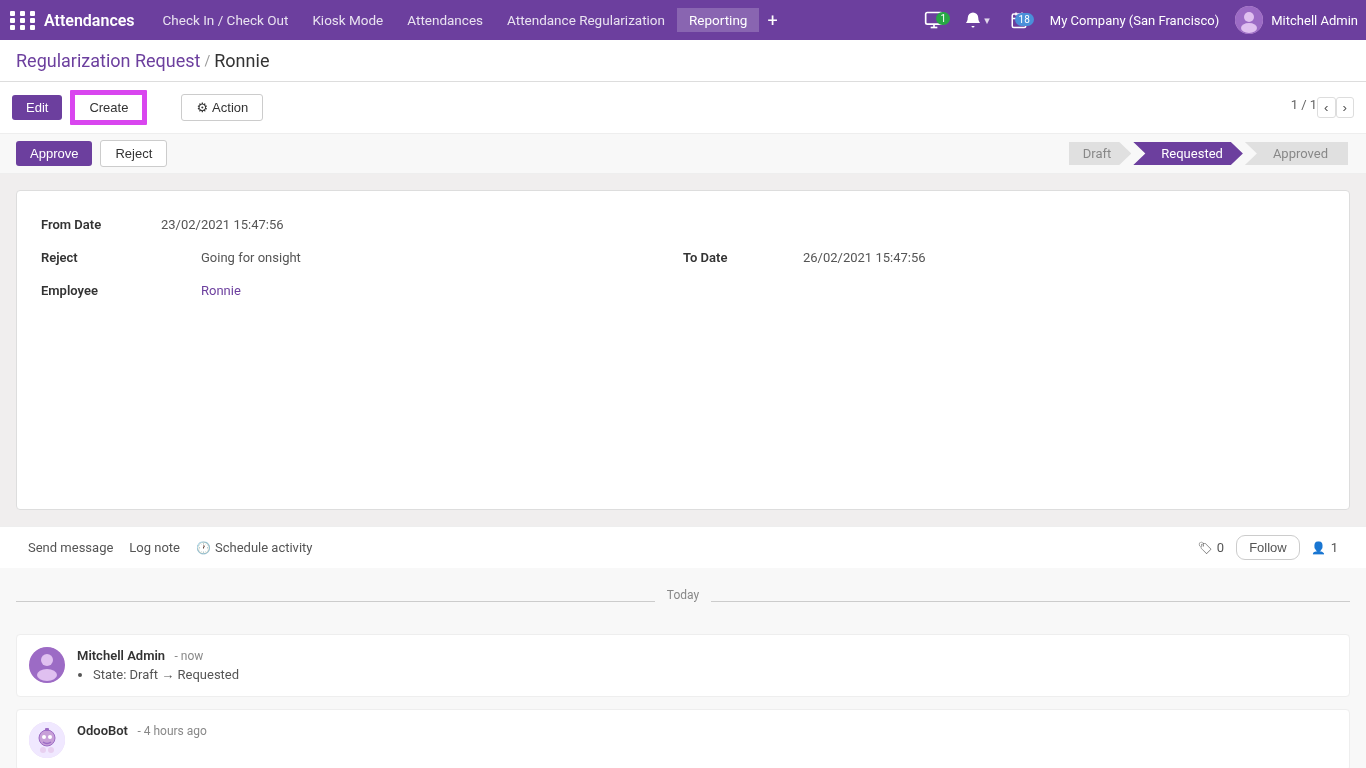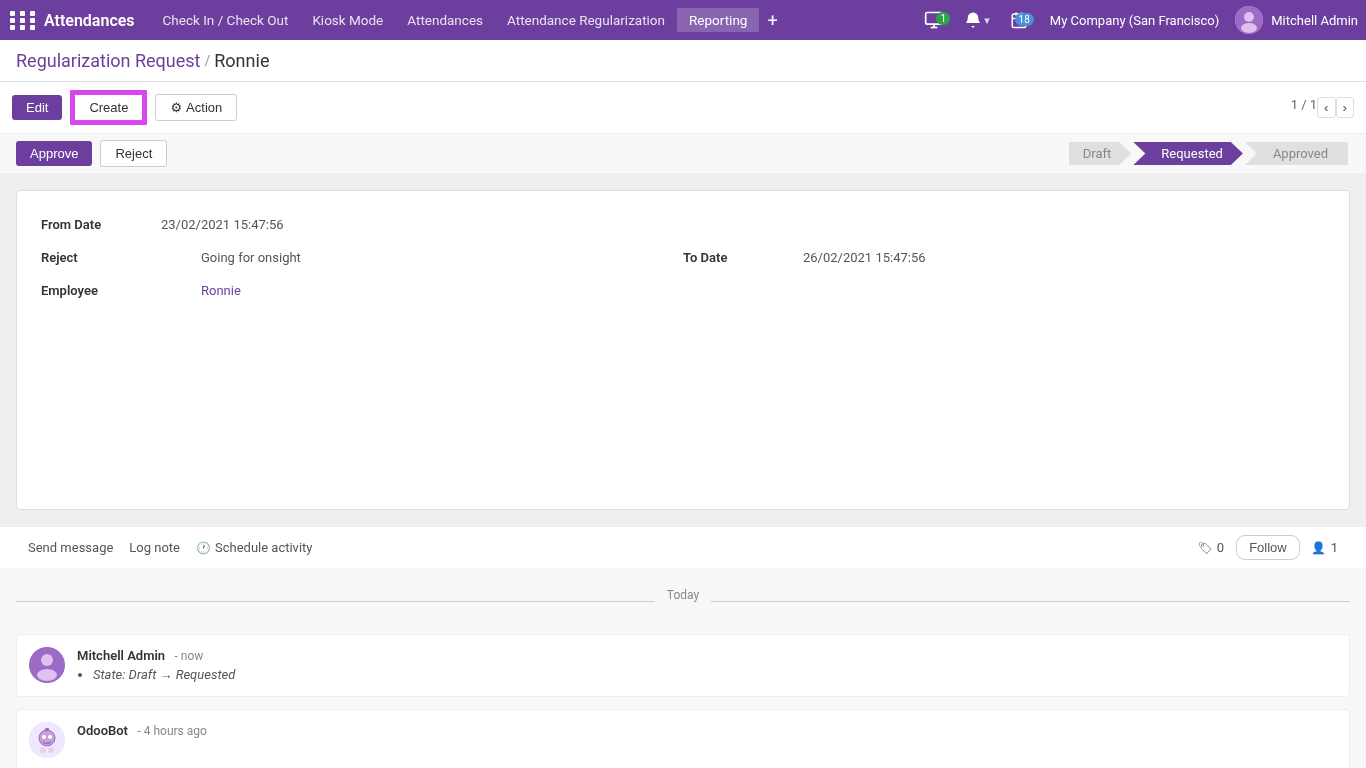--- a/index.html
+++ b/index.html
@@ -89,21 +89,21 @@
       background: #6c3f9e; color: white; border: none;
       padding: 5px 14px; border-radius: 3px; cursor: pointer; font-size: 13px;
     }
     .btn-create {
       background: white; color: #333; border: 5px solid #d946ef;
       padding: 5px 14px; border-radius: 1px; cursor: pointer; font-size: 13px;
     }
     .btn-action {
       background: white; color: #333; border: 1px solid #ccc;
       padding: 5px 14px; border-radius: 3px; cursor: pointer; font-size: 13px;
-      display: flex; align-items: center; gap: 4px;
+      display: flex; align-items: center; gap: 4px; margin-left: 26px;
     }
     .pager {
       margin-left: auto; display: flex; align-items: flex-start; gap: 0; color: #666; font-size: 13px;
     }
     .pager-btn {
       background: none; border: 1px solid #ddd; padding: 2px 6px;
       cursor: pointer; border-radius: 3px; color: #555;
     }
 
     
@@ -220,21 +220,21 @@
       overflow: hidden; font-size: 10px;
     }
     .message-content { flex: 1; }
     .message-author {
       font-weight: 600; font-size: 13px; color: #333;
     }
     .message-time {
       font-size: 12px; color: #888; margin-left: 6px;
     }
     .message-body {
-      font-size: 13px; color: #555; margin-top: 4px; font-style: italic;
+      font-size: 13px; color: #555; margin-top: 4px;
     }
     .message-body ul { padding-left: 16px; }
     .message-body li { margin: 2px 0; }
 
     .gear-icon::before { content: '⚙'; }
     .clock-icon::before { content: '🕐'; font-size: 12px; }
     .tag-icon::before { content: '🏷'; font-size: 12px; }
     .people-icon::before { content: '👤'; font-size: 12px; }
 
     

